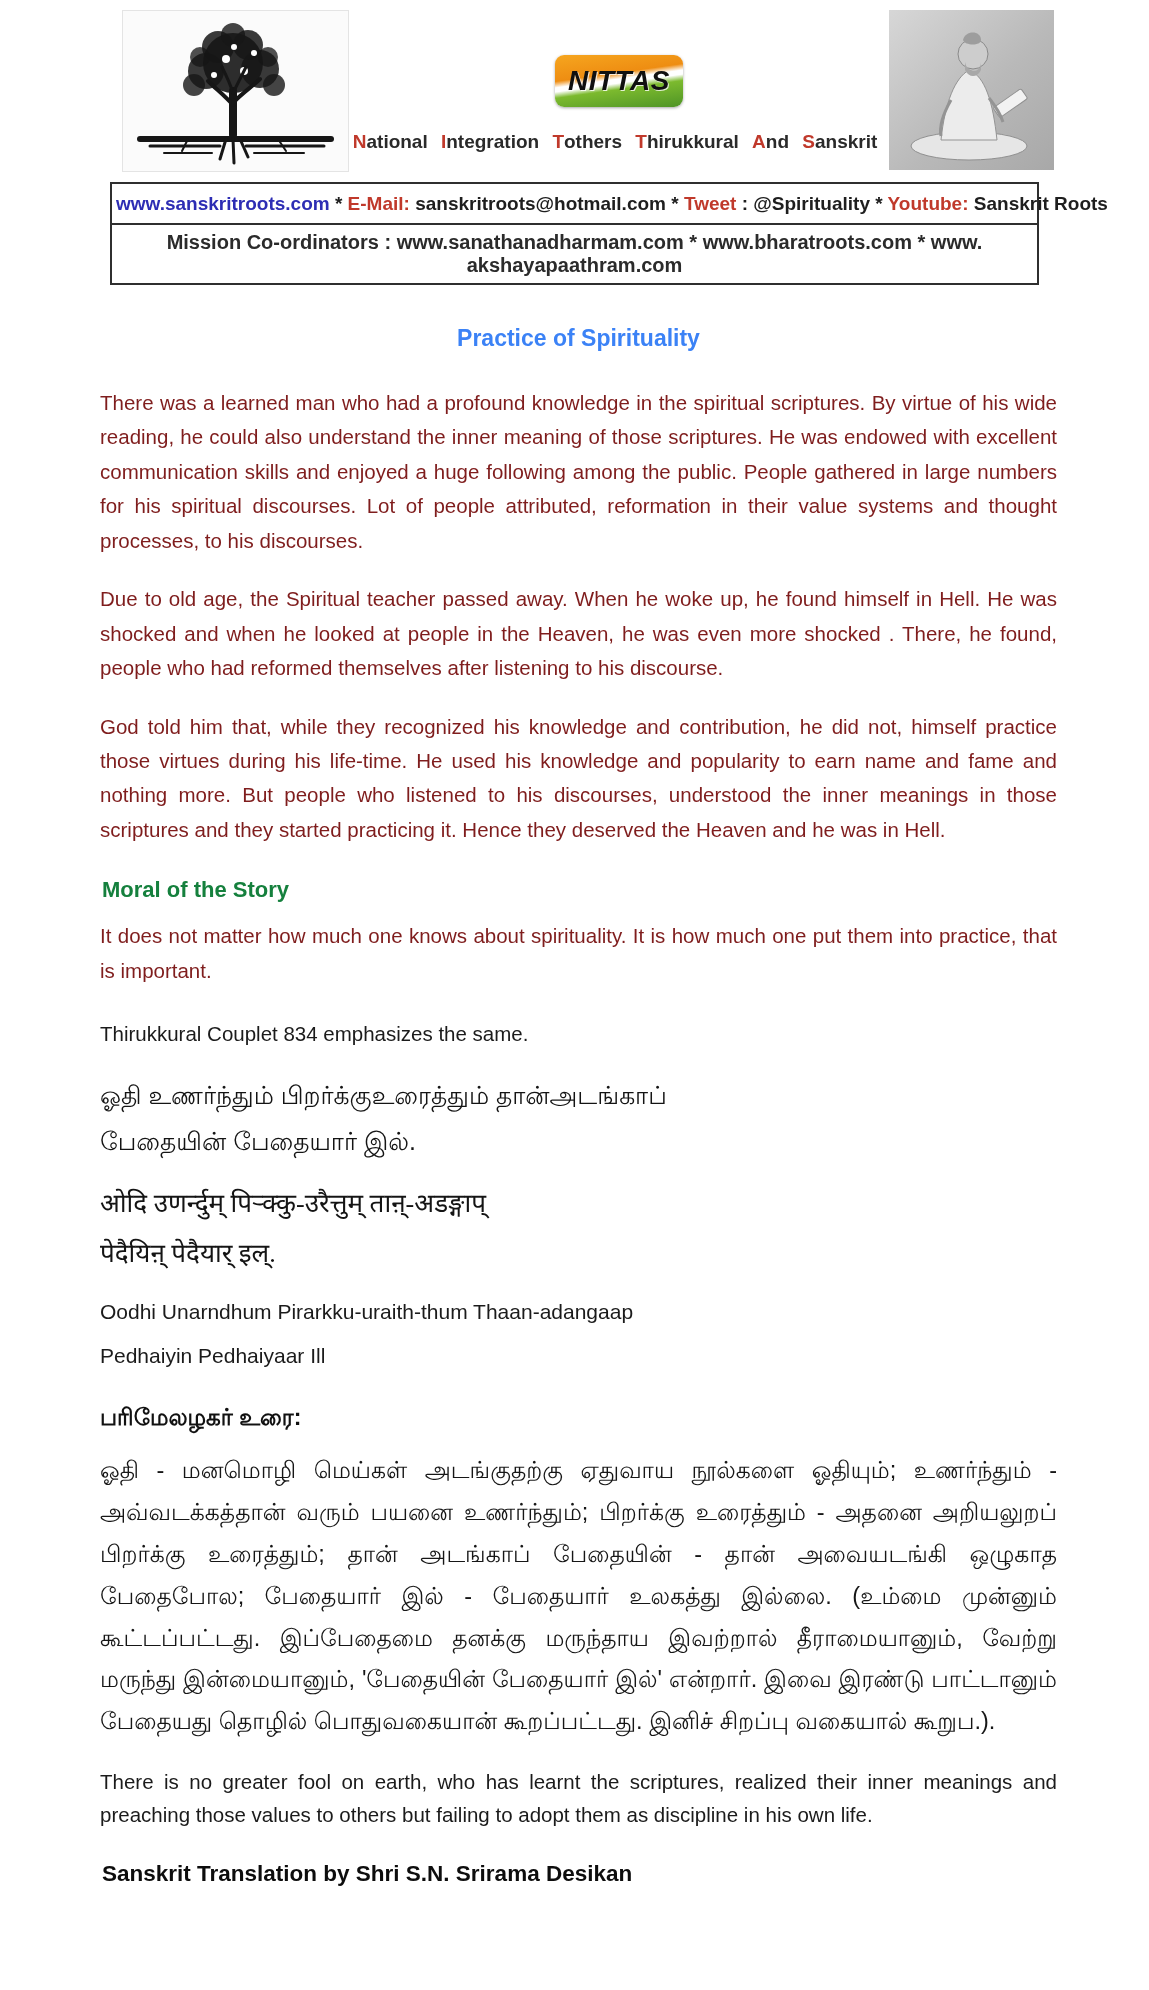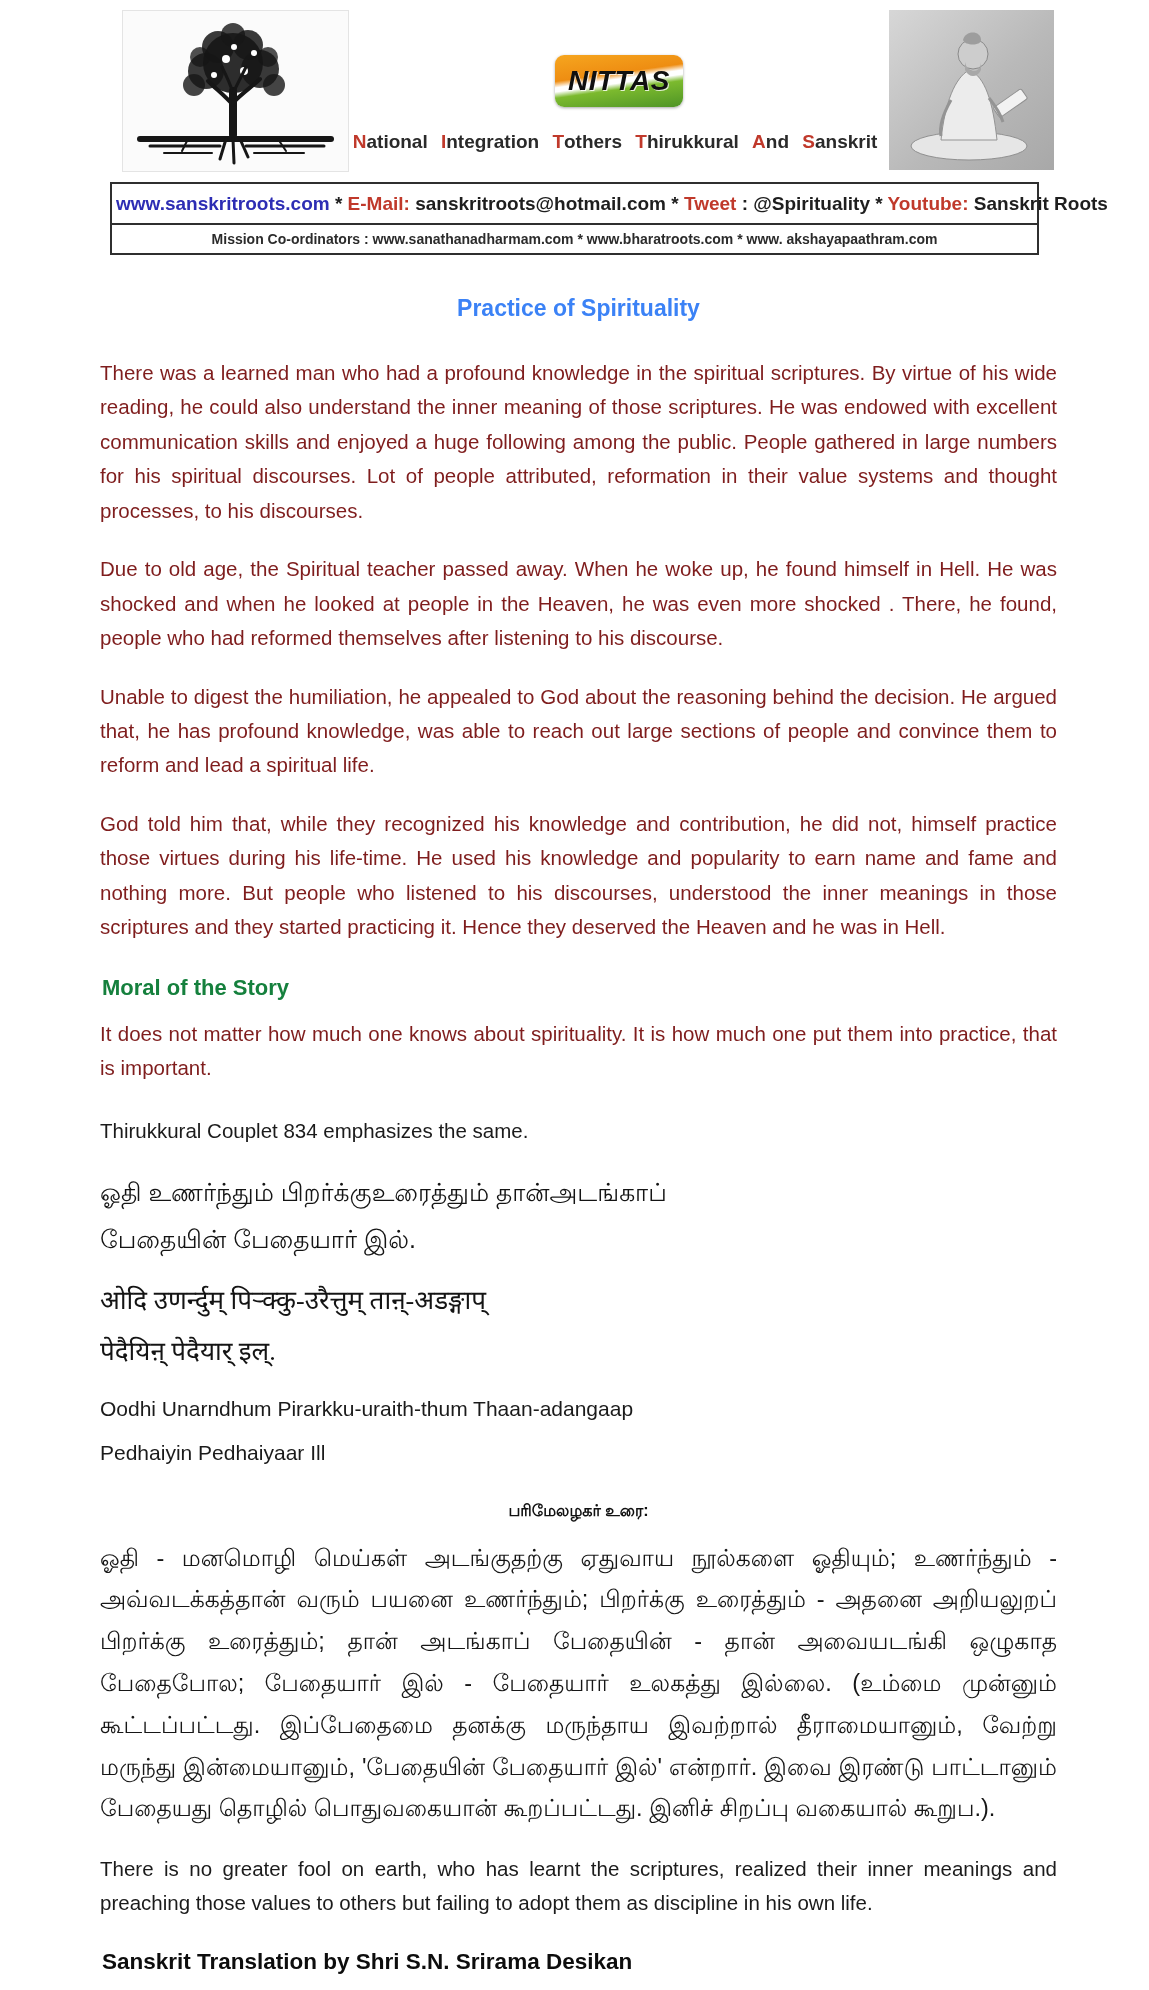--- a/index.html
+++ b/index.html
@@ -25,38 +25,38 @@
   .tagline .word{margin-right:.42em;}
   .tagline .initial{color:#c0392b;font-weight:700;}
   .sage-box{width:165px;height:160px;flex:0 0 auto;background:linear-gradient(135deg,#d7d7d7 0%,#b9b9b9 55%,#a8a8a8 100%);overflow:hidden;}
 
   .contact-box{
     margin:4px 110px 0 110px;border:2px solid #2f2f2f;background:#fff;
     text-align:center;padding:9px 4px 8px 4px;font-size:19px;font-weight:bold;white-space:nowrap;
   }
   .mission-box{
     margin:-2px 110px 0 110px;border:2px solid #2f2f2f;background:#fff;
-    text-align:center;padding:6px 4px 6px 4px;font-size:14px;font-weight:bold;color:#2b2b2b;
+    text-align:center;padding:6px 4px 6px 4px;font-size:20px;font-weight:bold;color:#2b2b2b;
   }
   .c-blue{color:#2d2db4;}
   .c-red{color:#c0392b;}
   .c-dark{color:#1e1e1e;}
 
   
   .content{padding:0 92px 40px 100px;box-sizing:border-box;}
   .doc-title{text-align:center;font-size:23px;font-weight:bold;margin:40px 0 34px 0;color:#3b82f6;}
   .para{font-size:20.5px;line-height:1.68;text-align:justify;margin:0 0 24px 0;color:#7f1d1d;}
   .section-heading{font-size:22px;font-weight:bold;margin:30px 0 16px 2px;color:#15803d;}
   .kural-intro{font-size:20.5px;margin:34px 0 26px 0;}
 
   .kural-tamil{font-size:25px;line-height:1.85;margin:16px 0 10px 0;color:#141414;}
   .kural-dev{font-size:26px;line-height:1.95;margin:14px 0 10px 0;font-family:"Liberation Serif","DejaVu Serif",serif;color:#141414;}
   .kural-translit{font-size:21px;line-height:2.1;margin:8px 0 18px 0;}
 
-  .commentary-heading{font-size:16px;font-weight:bold;margin:26px 0 16px 0;color:#111;text-align:center;}
+  .commentary-heading{font-size:23px;font-weight:bold;margin:26px 0 16px 0;color:#111;}
   .commentary-text{font-size:23.5px;line-height:1.78;text-align:justify;color:#161616;margin:0 0 22px 0;}
   .meaning{font-size:20.5px;line-height:1.62;text-align:justify;margin:4px 0 30px 0;}
 
   .sanskrit-heading{font-size:22.5px;font-weight:bold;margin:18px 0 26px 2px;color:#0d0d0d;}
 </style>
 </head>
 <body>
 
 <div class="page">
 
@@ -140,21 +140,20 @@
   <div class="mission-box">
     <span>Mission Co-ordinators : www.sanathanadharmam.com * www.bharatroots.com * www. akshayapaathram.com</span>
   </div>
 
   <div class="content">
 
     <h1 class="doc-title">Practice of  Spirituality</h1>
 
     <p class="para">There was a learned man who had a profound knowledge in the spiritual scriptures. By virtue of his wide reading, he could also understand the inner meaning of those scriptures. He was endowed with excellent communication skills and enjoyed a huge following among the public. People gathered in large numbers for his spiritual discourses. Lot of people attributed, reformation in their value systems and thought processes, to his  discourses.</p>
     <p class="para">Due to old age,  the Spiritual teacher passed away. When he woke up, he found himself in Hell. He was shocked and when he looked at people in the Heaven,  he was even more shocked . There, he found, people who had reformed themselves after listening to his discourse.</p>
-    <p class="para">Unable to digest the humiliation, he appealed to God about the reasoning behind the decision. He argued that, he has profound knowledge, was able to reach out large sections of people and convince them to reform and lead a spiritual life.</p>
     <p class="para">God told him that, while they recognized his knowledge and contribution, he did not, himself practice those virtues during his life-time.  He used his knowledge and popularity to earn name and fame and nothing more. But people who listened to his discourses,  understood the inner meanings in those scriptures and they started practicing it.  Hence they deserved the Heaven and he was in Hell.</p>
 
     <div class="section-heading">Moral of the Story</div>
     <p class="para">It does not matter how much one knows about spirituality. It is how much one put them into practice, that is important.</p>
 
     <p class="kural-intro">Thirukkural Couplet 834 emphasizes the same.</p>
 
     <div class="kural-tamil">
       <div>ஓதி உணர்ந்தும் பிறர்க்குஉரைத்தும் தான்அடங்காப்</div>
       <div>பேதையின் பேதையார் இல்.</div>

